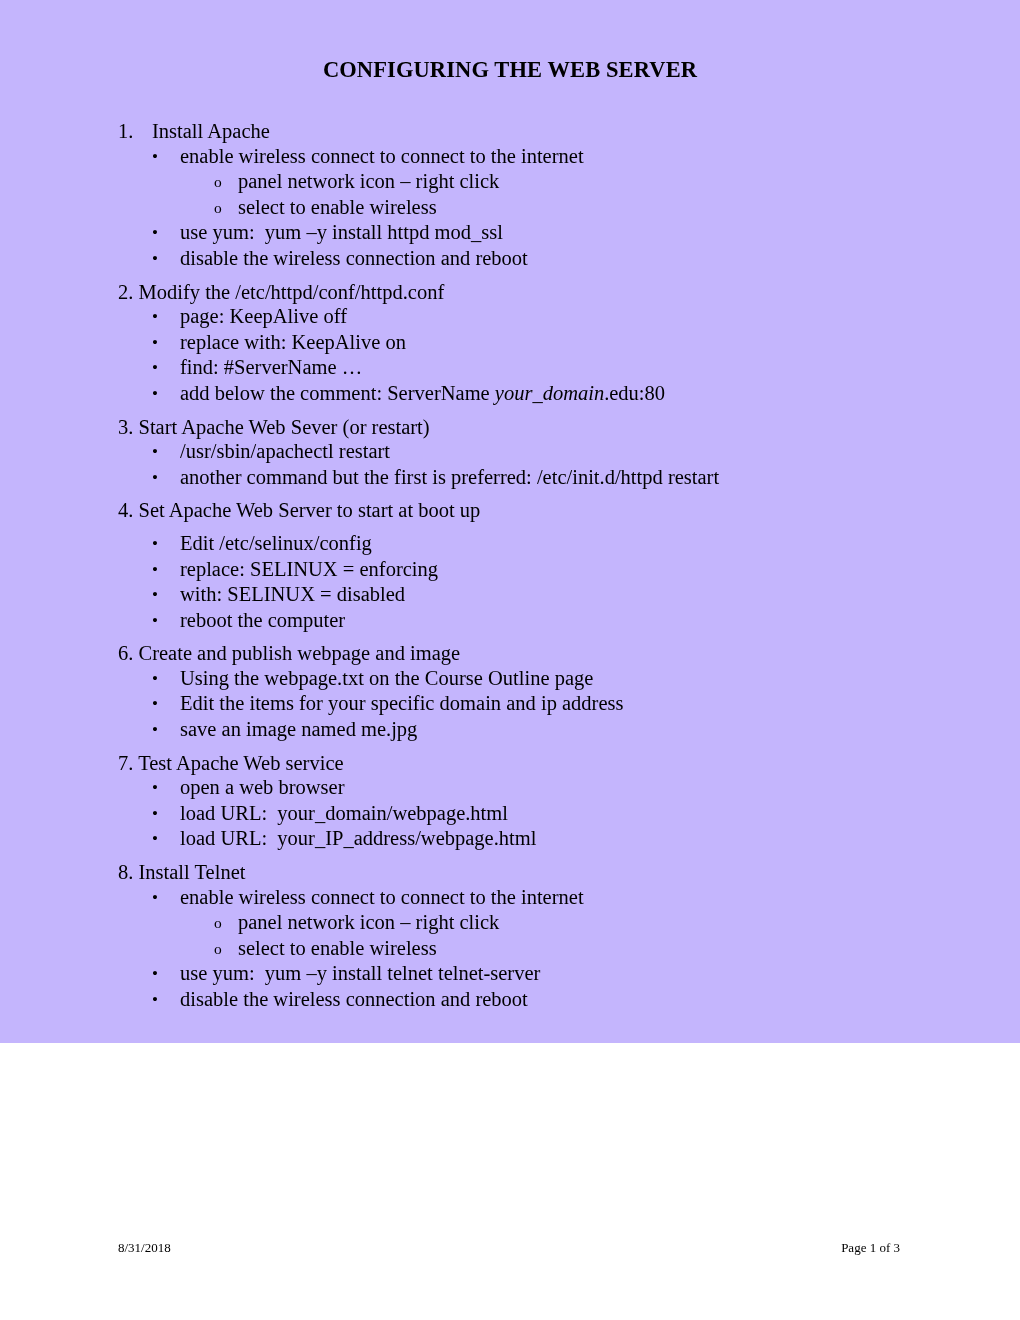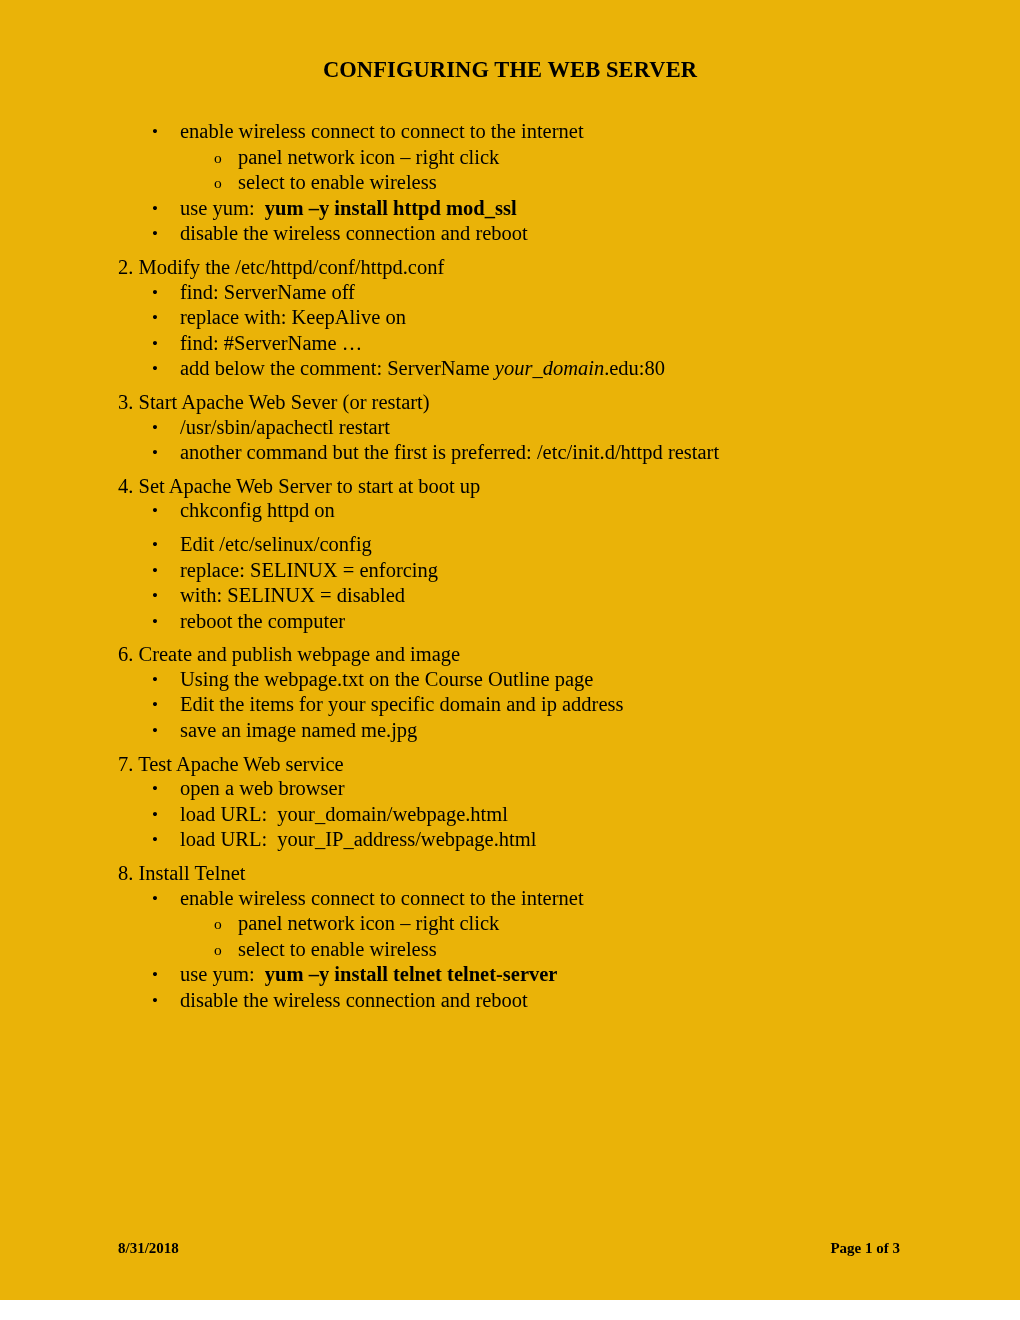--- a/index.html
+++ b/index.html
@@ -15,24 +15,24 @@
     font-family: "Liberation Serif", "DejaVu Serif", serif;
     color: #000000;
     overflow: hidden;
   }
 
   .page {
     position: absolute;
     left: 0;
     top: 0;
     width: 1020px;
-    height: 1300px;
+    height: 1043px;
     box-sizing: border-box;
     padding: 8px;
-    background: #eab308;
+    background: #c4b5fd;
   }
 
   
   .doc-title {
     position: absolute;
     left: 0;
     top: 57px;
     width: 1020px;
     text-align: center;
     font-size: 22.5px;
@@ -97,68 +97,67 @@
     margin: 0;
     padding-left: 214px;
   }
   .b2 .mk {
     display: inline-block;
     width: 24px;
     font-size: 15.5px;
     vertical-align: 1px;
   }
 
-  .bold { font-weight: bold; }
+  .bold { font-weight: normal; }
   .ital { font-style: italic; }
 
   
   .footer {
     position: absolute;
     left: 118px;
     top: 1236px;
     width: 782px;
     display: flex;
     justify-content: space-between;
     align-items: flex-start;
-    font-size: 15px;
+    font-size: 13px;
     line-height: 24px;
     white-space: pre;
-    font-weight: bold;
   }
 </style>
 </head>
 <body>
 
 <div class="page">
 
   <div class="doc-title">CONFIGURING THE WEB SERVER</div>
 
   <div class="body-block">
       <div class="section">
+        <div class="sec-head tabbed"><span class="num">1.</span><span>Install Apache</span></div>
         <div class="b1"><span class="mk">•</span><span>enable wireless connect to connect to the internet</span></div>
         <div class="b2"><span class="mk">o</span><span>panel network icon – right click</span></div>
         <div class="b2"><span class="mk">o</span><span>select to enable wireless</span></div>
         <div class="b1"><span class="mk">•</span><span>use yum:  </span><span class="bold">yum –y install httpd mod_ssl</span></div>
         <div class="b1"><span class="mk">•</span><span>disable the wireless connection and reboot</span></div>
       </div>
       <div class="section">
         <div class="sec-head plain"><span>2.</span> <span>Modify the /etc/httpd/conf/httpd.conf</span></div>
-        <div class="b1"><span class="mk">•</span><span>find: ServerName off</span></div>
+        <div class="b1"><span class="mk">•</span><span>page: KeepAlive off</span></div>
         <div class="b1"><span class="mk">•</span><span>replace with: KeepAlive on</span></div>
         <div class="b1"><span class="mk">•</span><span>find: #ServerName …</span></div>
         <div class="b1"><span class="mk">•</span><span>add below the comment: ServerName </span><span class="ital">your_domain</span><span>.edu:80</span></div>
       </div>
       <div class="section">
         <div class="sec-head plain"><span>3.</span> <span>Start Apache Web Sever (or restart)</span></div>
         <div class="b1"><span class="mk">•</span><span>/usr/sbin/apachectl restart</span></div>
         <div class="b1"><span class="mk">•</span><span>another command but the first is preferred: /etc/init.d/httpd restart</span></div>
       </div>
       <div class="section">
         <div class="sec-head plain"><span>4.</span> <span>Set Apache Web Server to start at boot up</span></div>
-        <div class="b1"><span class="mk">•</span><span>chkconfig httpd on</span></div>
       </div>
       <div class="section">
         <div class="b1"><span class="mk">•</span><span>Edit /etc/selinux/config</span></div>
         <div class="b1"><span class="mk">•</span><span>replace: SELINUX = enforcing</span></div>
         <div class="b1"><span class="mk">•</span><span>with: SELINUX = disabled</span></div>
         <div class="b1"><span class="mk">•</span><span>reboot the computer</span></div>
       </div>
       <div class="section">
         <div class="sec-head plain"><span>6.</span> <span>Create and publish webpage and image</span></div>
         <div class="b1"><span class="mk">•</span><span>Using the webpage.txt on the Course Outline page</span></div>

